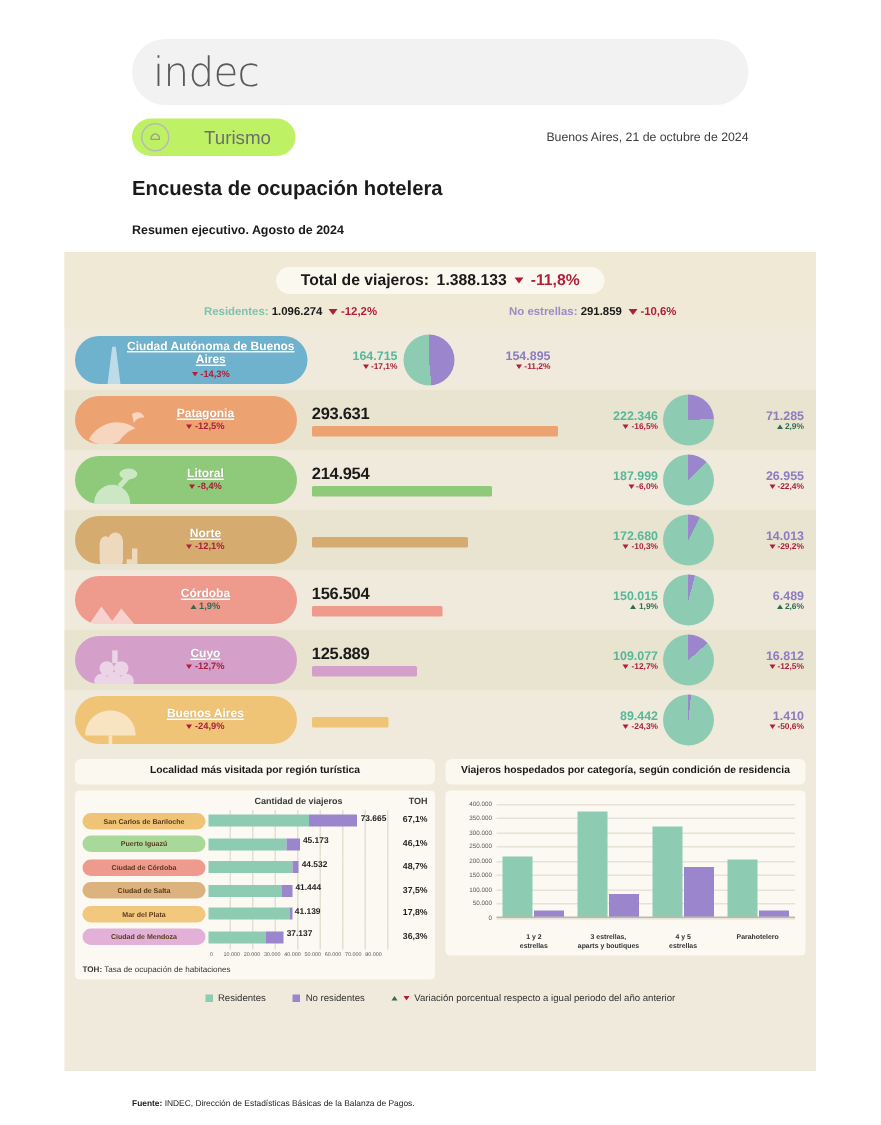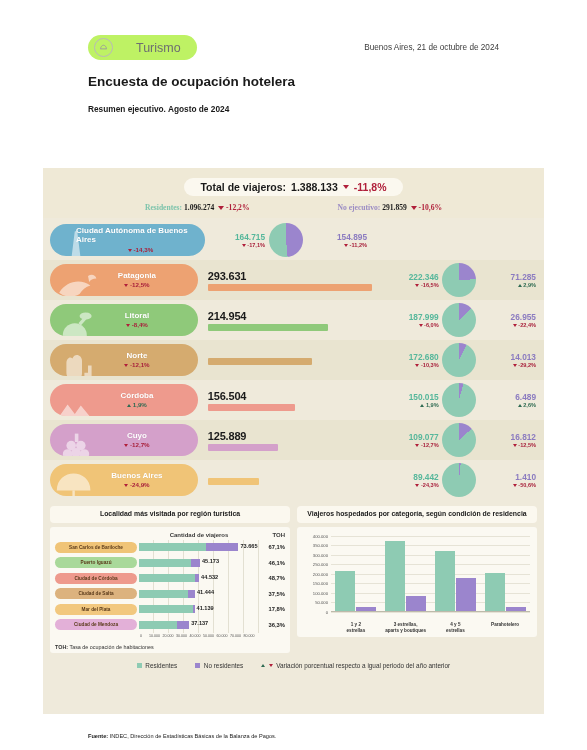--- a/index.html
+++ b/index.html
@@ -41,21 +41,21 @@
     background: #efeadb; padding: 0;
   }
   .band-top { background: #efe9d6; padding: 9px 0 6px 0; }
   .total-pill {
     background: #fbf8ef; border-radius: 11px; padding: 3px 16px; display: inline-flex;
     align-items: center; gap: 5px; font-size: 10.5px; font-weight: bold; color: #1a1a1a;
   }
   .center { text-align: center; }
   .sub-row {
     display: flex; justify-content: center; gap: 88px; margin-top: 7px;
-    font-size: 7.6px; font-weight: bold; font-family: Liberation Serif, serif;
+    font-size: 7.6px; font-weight: bold;
   }
   .res-lab { color: #7dc4ac; }
   .nores-lab { color: #9b8cc4; }
   .num-dark { color: #1a1a1a; }
   .delta { color: #b01f3a; font-weight: bold; }
 
   
   .tri-d, .tri-u {
     display: inline-block; width: 0; height: 0; vertical-align: middle;
   }
@@ -69,22 +69,22 @@
   .regions { padding: 2px 0 0 0; }
   .reg-row { display: flex; align-items: center; height: 40px; position: relative; }
   .reg-row.alt { background: #e9e4d0; }
   .reg-pill {
     margin-left: 7px; width: 155px; height: 32px; border-radius: 16px;
     position: relative; overflow: hidden; display: flex; align-items: center;
     justify-content: center; flex-direction: column;
   }
   .reg-icon { position: absolute; left: 2px; top: 0; bottom: 0; width: 48px; opacity: .55; }
   .reg-name {
-    color: #fff; font-size: 8px; font-weight: bold; text-align: left; line-height: 1.12;
-    padding-left: 26px; text-shadow: 0 0 1px rgba(0,0,0,.12);
+    color: #fff; font-size: 8px; font-weight: bold; text-align: center; line-height: 1.12;
+    padding-left: 26px; text-shadow: 0 0 1px rgba(0,0,0,.12); text-decoration: underline;
   }
   .reg-delta { font-size: 6.2px; font-weight: bold; padding-left: 26px; margin-top: 1px; }
   .reg-mid { width: 182px; margin-left: 10px; }
   .reg-total { font-size: 11px; font-weight: bold; color: #1a1a1a; letter-spacing: -.2px; }
   .reg-bar { height: 7px; border-radius: 1px; margin-top: 2px; }
   .reg-res { width: 60px; text-align: right; }
   .reg-res .v { font-size: 8.3px; font-weight: bold; color: #56b79b; }
   .reg-res .d { font-size: 5.6px; font-weight: bold; margin-top: 0px; }
   .reg-pie { width: 42px; display: flex; justify-content: center; }
   .pie { width: 34px; height: 34px; border-radius: 50%; }
@@ -149,20 +149,23 @@
   .sw.nores { background: #9b85cd; }
   .source { position: absolute; left: 88px; bottom: 11px; font-size: 5.6px; color: #222; }
   .source b { font-weight: bold; }
 </style>
 </head>
 <body>
 
 <div class="page">
 
   <div class="top">
+    <div class="logo-pill">
+      <span class="logo-text">indec</span>
+    </div>
     <div class="meta-row">
       <div class="tag-pill">
         <span class="tag-circle">
           <svg width="11" height="11" viewBox="0 0 24 24" fill="none" stroke="#9a9a9a" stroke-width="2">
             <path d="M5 15h14M6 15c-1 -4 3 -8 6 -8s7 4 6 8"></path>
           </svg>
         </span>
         <span class="tag-label">Turismo</span>
       </div>
       <div class="meta-date">Buenos Aires, 21 de octubre de 2024</div>
@@ -183,21 +186,21 @@
         </div>
       </div>
       <div class="sub-row">
         <div>
           <span class="res-lab">Residentes:</span>
           <span class="num-dark">1.096.274</span>
           &nbsp;<span class="tri-d"></span>
           <span class="delta">-12,2%</span>
         </div>
         <div>
-          <span class="nores-lab">No ejecutivo:</span>
+          <span class="nores-lab">No estrellas:</span>
           <span class="num-dark">291.859</span>
           &nbsp;<span class="tri-d"></span>
           <span class="delta">-10,6%</span>
         </div>
       </div>
     </div>
 
     <div class="regions" id="regions">
         <div class="reg-row">
     <div class="reg-pill" style="background:#6fb2cd">

